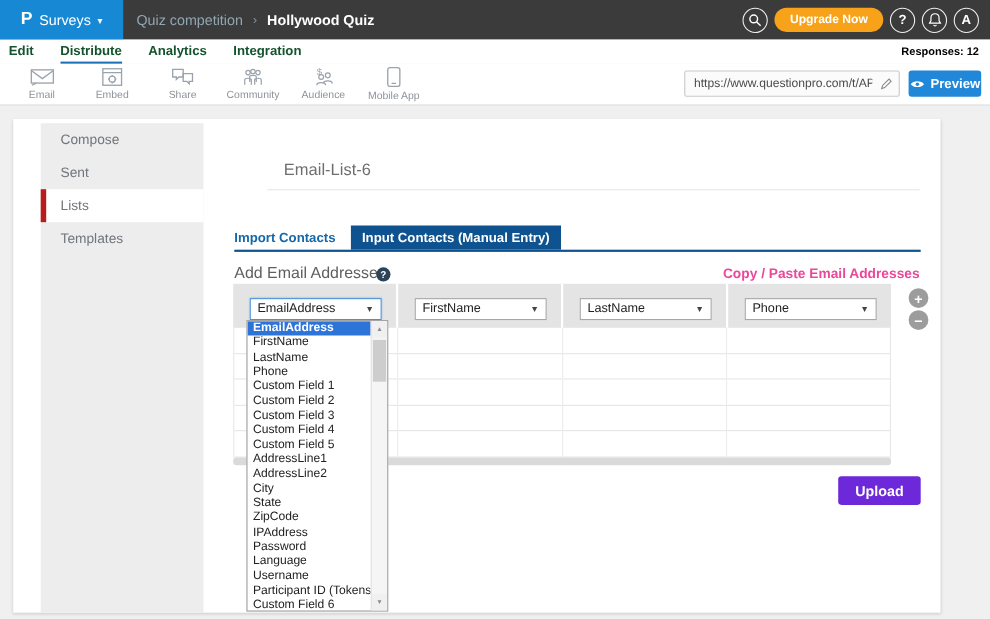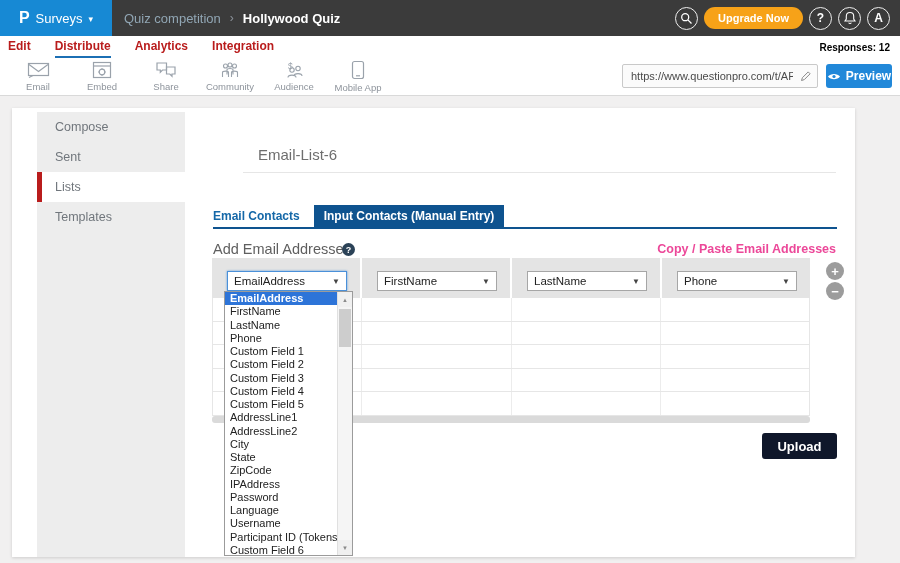--- a/index.html
+++ b/index.html
@@ -21,21 +21,21 @@
   .crumb { margin-left:12px; display:flex; align-items:center; gap:9px; font-size:13px; }
   .crumb-parent { color:#91a6b4; cursor:pointer; }
   .crumb-sep { color:#8a9199; font-size:12px; }
   .crumb-current { color:#ffffff; font-weight:600; }
   .top-right { margin-left:auto; display:flex; align-items:center; gap:6px; padding-right:10px; }
   .circle-btn { width:23px; height:23px; border:1px solid #eeeeee; border-radius:50%; color:#fff; display:flex; align-items:center; justify-content:center; font-size:12px; font-weight:bold; cursor:pointer; flex:none; }
   .upgrade { height:22px; background:#f7a218; border-radius:11px; color:#fff; font-size:11px; font-weight:bold; display:flex; align-items:center; padding:0 14px; cursor:pointer; }
 
   
   .navbar { position:absolute; left:0; top:36px; width:900px; height:22px; background:#fff; display:flex; align-items:center; padding-left:8px; }
-  .nav-item { color:#b91c1c; font-size:12px; font-weight:bold; margin-right:24px; cursor:pointer; height:22px; line-height:21px; }
+  .nav-item { color:#14532d; font-size:12px; font-weight:bold; margin-right:24px; cursor:pointer; height:22px; line-height:21px; }
   .nav-item.active { border-bottom:2px solid #1b6fb4; }
   .responses { margin-left:auto; margin-right:10px; color:#000000; font-size:10px; font-weight:600; cursor:pointer; }
 
   
   .toolbar { position:absolute; left:0; top:58px; width:900px; height:38px; background:#fff; border-bottom:1px solid #d9d9d9; }
   .tools { position:absolute; left:6px; top:0; height:37px; display:flex; }
   .tool { width:64px; display:flex; flex-direction:column; align-items:center; justify-content:center; gap:2px; cursor:pointer; }
   .tool-label { font-size:9.5px; color:#8d939b; white-space:nowrap; }
   .url-box { position:absolute; right:82px; top:6px; width:196px; height:24px; background:#fbfbfb; border:1px solid #c9c9c9; border-radius:2px; display:flex; align-items:center; }
   .url-input { border:none; background:transparent; outline:none; flex:1; min-width:0; font-size:11px; color:#4a4a4a; padding:0 2px 0 8px; font-family:"Liberation Sans", sans-serif; }
@@ -74,21 +74,21 @@
   .tr { flex:1; display:flex; border-bottom:1px solid #e6e6e6; }
   .td { flex:1; border-right:1px solid #ececec; }
   .td:last-child { border-right:none; }
 
   .hscroll { position:absolute; left:200px; top:308px; width:598px; height:7px; background:#dadada; border-radius:3px; cursor:pointer; }
 
   .round-btn { position:absolute; width:18px; height:18px; border-radius:50%; background:#9c9c9c; color:#fff; font-size:13px; font-weight:bold; display:flex; align-items:center; justify-content:center; line-height:1; cursor:pointer; }
   .round-btn.plus { left:814px; top:154px; }
   .round-btn.minus { left:814px; top:174px; }
 
-  .upload-btn { position:absolute; left:750px; top:325px; width:75px; height:26px; background:#0f172a; border-radius:3px; color:#fff; font-size:13px; font-weight:bold; display:flex; align-items:center; justify-content:center; cursor:pointer; }
+  .upload-btn { position:absolute; left:750px; top:325px; width:75px; height:26px; background:#6d28d9; border-radius:3px; color:#fff; font-size:13px; font-weight:bold; display:flex; align-items:center; justify-content:center; cursor:pointer; }
 
   
   .dd-panel { position:absolute; left:212px; top:183px; width:129px; height:265px; background:#fff; border:1px solid #9b9b9b; z-index:5; overflow:hidden; }
   .dd-item { height:13.25px; line-height:13.3px; font-size:11px; color:#222; padding-left:5px; margin-right:15px; white-space:nowrap; overflow:hidden; cursor:pointer; }
   .dd-item.selected { background:#2d74d8; color:#fff; font-weight:bold; }
   .dd-scrollbar { position:absolute; right:0; top:0; width:15px; height:100%; background:#f5f5f5; border-left:1px solid #e0e0e0; }
   .dd-arrow { position:absolute; left:0; width:100%; height:15px; background:#f0f0f0; color:#8a8a8a; font-size:6px; display:flex; align-items:center; justify-content:center; cursor:pointer; }
   .dd-arrow.up { top:0; }
   .dd-arrow.down { bottom:0; }
   .dd-thumb { position:absolute; left:1px; top:17px; width:12px; height:38px; background:#cdcdcd; cursor:pointer; }
@@ -229,21 +229,21 @@
     <div class="side-item">Compose</div>
     <div class="side-item">Sent</div>
     <div class="side-item active">Lists</div>
     <div class="side-item">Templates</div>
   </div>
 
   <div class="list-title">Email-List-6</div>
   <div class="divider"></div>
 
   <div class="tabs">
-    <span class="tab">Email Contacts</span>
+    <span class="tab">Import Contacts</span>
     <span class="tab active">Input Contacts (Manual Entry)</span>
   </div>
   <div class="tab-underline"></div>
 
   <div class="section-title">Add Email Addresses</div>
   <div class="help-icon">?</div>
   <div class="copy-link">Copy / Paste Email Addresses</div>
 
   <div class="thead">
     <div class="th">

